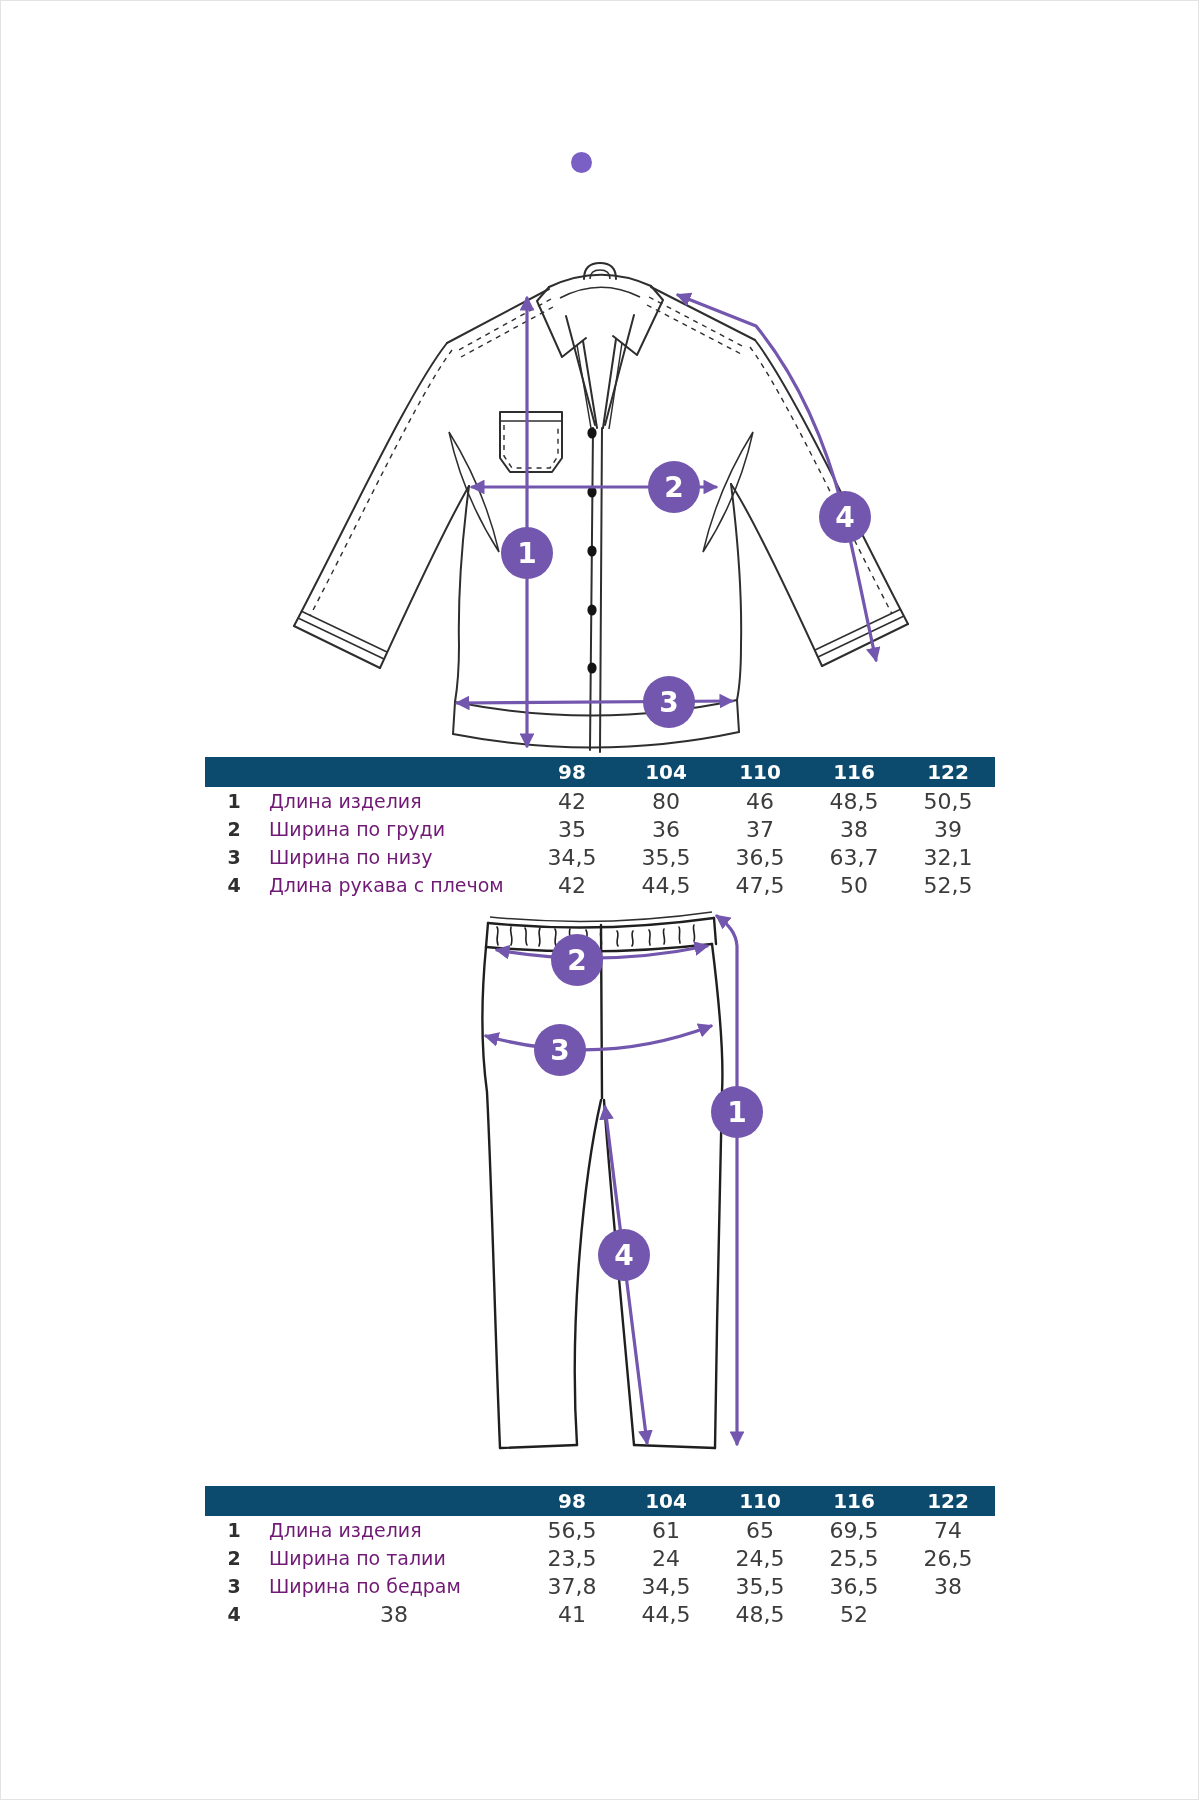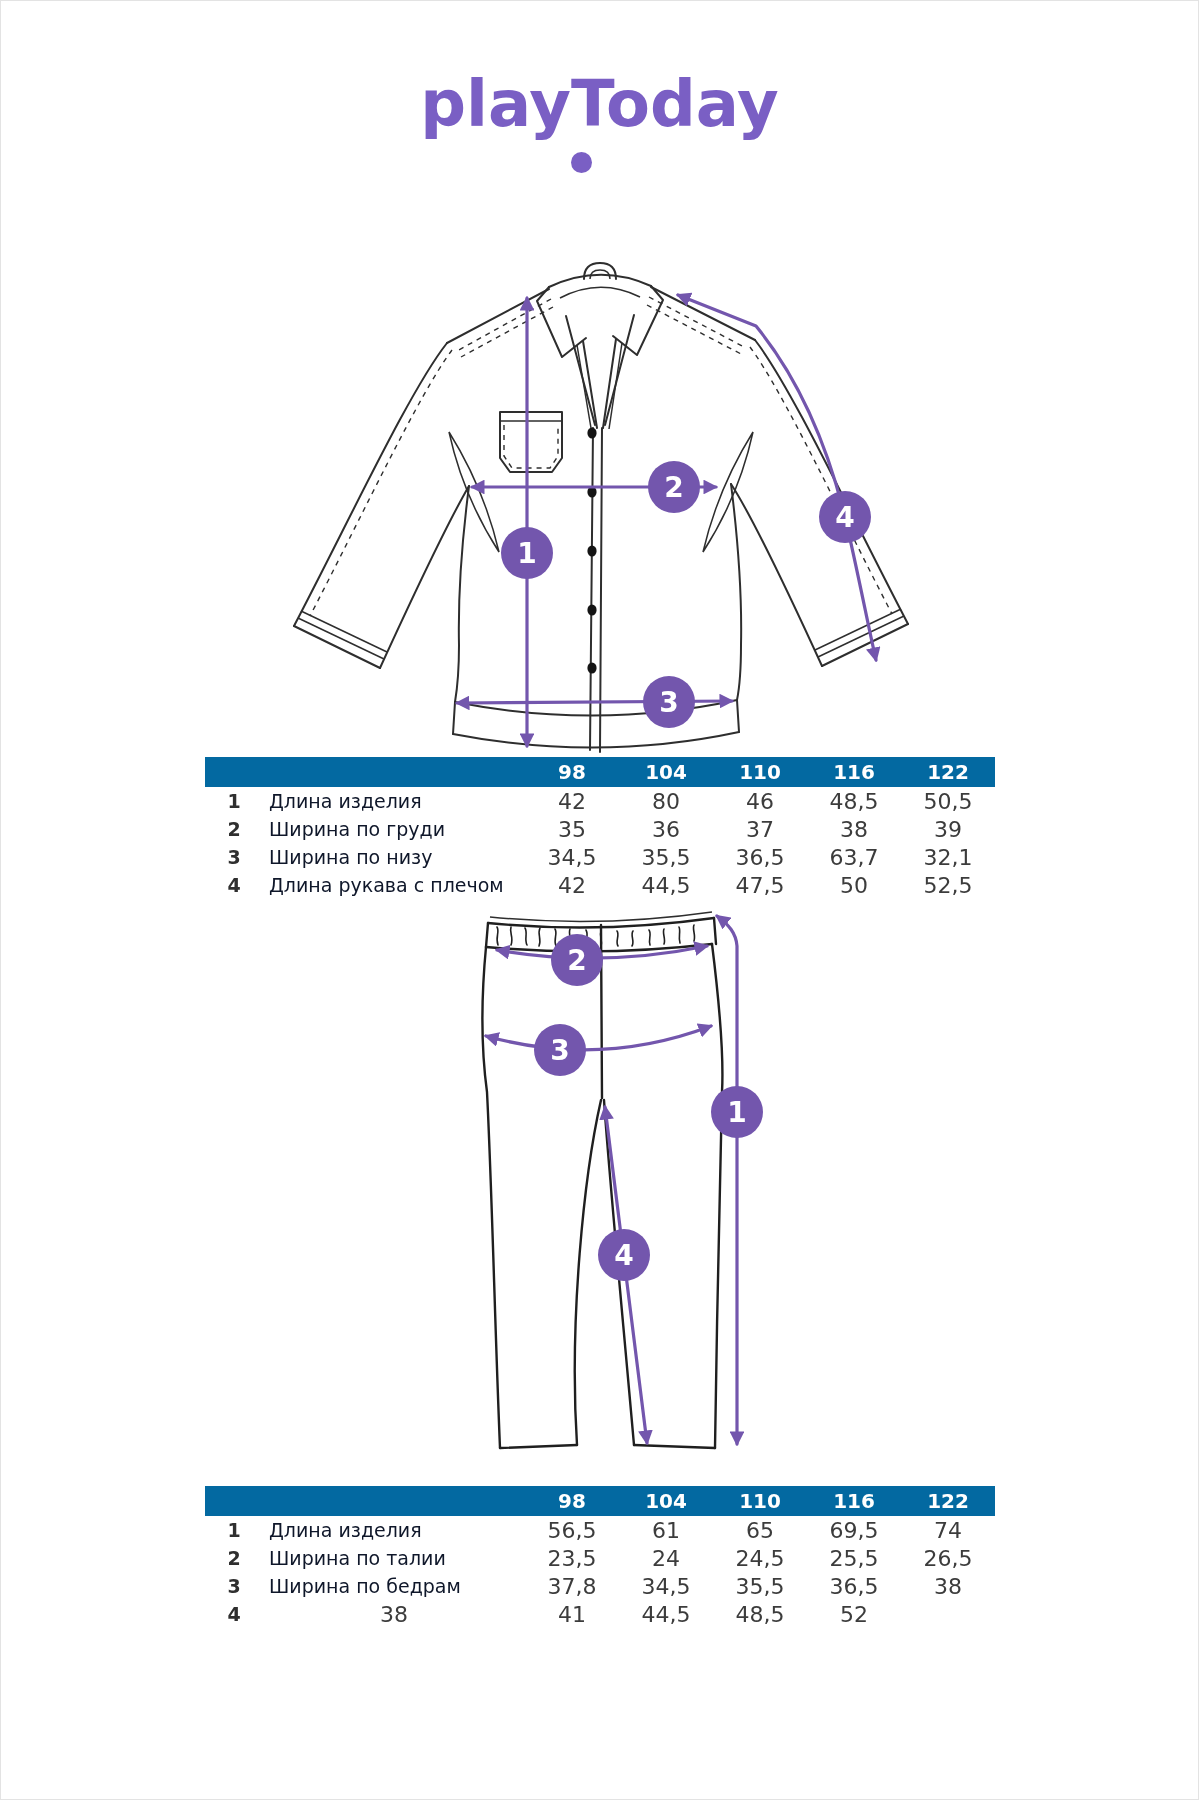--- a/index.html
+++ b/index.html
@@ -31,39 +31,36 @@
   .marker-circle{fill:#7356ad;stroke:none;}
   .marker-num{
     fill:#ffffff;font-family:"DejaVu Sans","Liberation Sans",sans-serif;
     font-size:28px;font-weight:bold;text-anchor:middle;
   }
   
   .size-table{position:absolute;left:205px;width:790px;}
   .t-head,.t-row{
     display:grid;grid-template-columns:58px 262px repeat(5,94px);align-items:center;
   }
-  .t-head{height:30px;background:#0369a1;}
+  .t-head{height:30px;background:#0c4a6e;}
   .t-head .size-cell{
     color:#ffffff;font-size:20px;font-weight:bold;text-align:center;
   }
   .t-row{height:28px;}
   .t-row .num{font-size:19px;font-weight:bold;color:#2f2f2f;text-align:center;}
-  .t-row .label{font-size:19px;color:#0f172a;padding-left:6px;}
+  .t-row .label{font-size:19px;color:#701a75;padding-left:6px;}
   .t-row .val{font-size:22px;color:#3c3c3c;text-align:center;}
   .shirt-table{top:757px;}
   .pants-table{top:1486px;}
 </style>
 </head>
 <body>
 
 <div class="page">
 
-  <div class="logo-wrap">
-    <span class="logo-text">playToday</span>
-  </div>
   <div class="logo-dot"></div>
 
   <svg class="diagram shirt-svg" viewBox="250 225 690 560">
     <defs>
       <marker id="ah" viewBox="0 0 10 10" refX="8.5" refY="5" markerWidth="4.6" markerHeight="4.6" orient="auto-start-reverse">
         <path d="M0,0 L10,5 L0,10 Z" fill="#7356ad"></path>
       </marker>
     </defs>
 
     <g>

